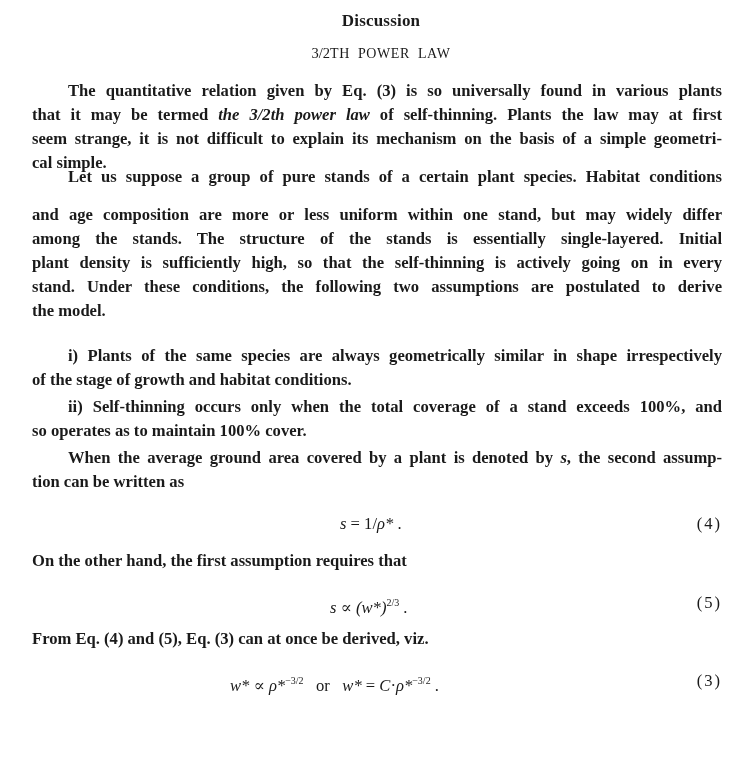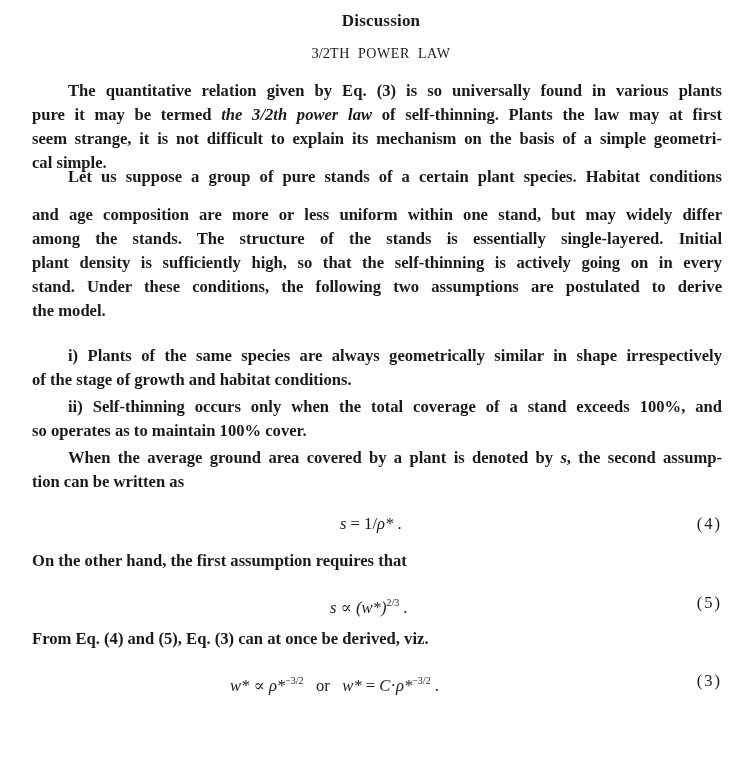--- a/index.html
+++ b/index.html
@@ -95,21 +95,21 @@
 
 <div class="page">
 
   <div class="heading h-title">Discussion</div>
   <div class="heading h-sub">
     <span>3/2</span><span class="sc">TH</span><span class="gap"></span><span class="sc">POWER</span><span class="gap"></span><span class="sc">LAW</span>
   </div>
 
   <div>
     <div class="line indent" style="top:79px">The quantitative relation given by Eq. (3) is so universally found in various plants</div>
-    <div class="line" style="top:103px"><span>pure it may be termed </span><span class="it">the 3/2th power law</span><span> of self-thinning.  Plants the law may at first</span></div>
+    <div class="line" style="top:103px"><span>that it may be termed </span><span class="it">the 3/2th power law</span><span> of self-thinning.  Plants the law may at first</span></div>
     <div class="line" style="top:127px">seem strange, it is not difficult to explain its mechanism on the basis of a simple geometri-</div>
     <div class="line last" style="top:151px">cal simple.</div>
   </div>
 
   <div>
     <div class="line indent" style="top:165px">Let us suppose a group of pure stands of a certain plant species.  Habitat conditions</div>
     <div class="line" style="top:203px">and age composition are more or less uniform within one stand, but may widely differ</div>
     <div class="line" style="top:227px">among the stands.  The structure of the stands is essentially single-layered.  Initial</div>
     <div class="line" style="top:251px">plant density is sufficiently high, so that the self-thinning is actively going on in every</div>
     <div class="line" style="top:275px">stand.  Under these conditions, the following two assumptions are postulated to derive</div>

